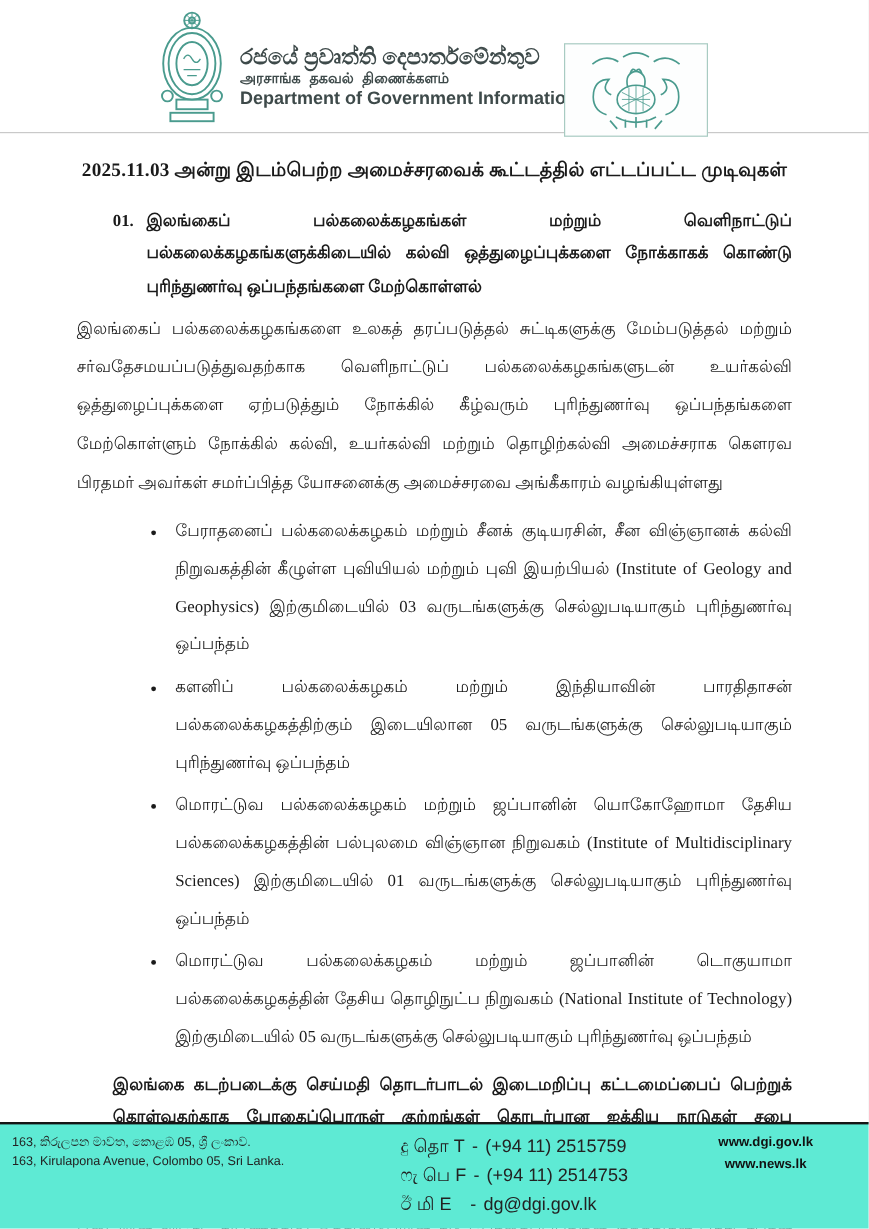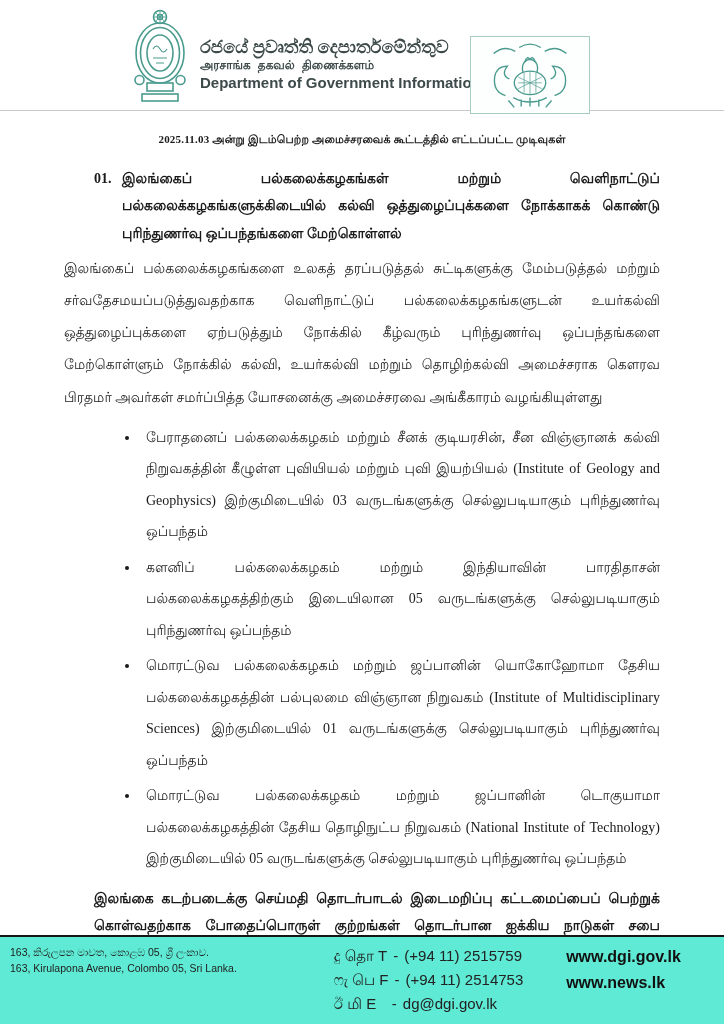--- a/index.html
+++ b/index.html
@@ -26,21 +26,21 @@
     left: 133px;
     top: 8px;
   }
   .dept-titles {
     position: absolute;
     left: 200px;
     top: 36px;
     color: #3e4a4a;
     line-height: 1.25;
   }
-  .t-sin { font-size: 18px; font-weight: bold; font-family: Liberation Serif, serif; }
+  .t-sin { font-size: 18px; font-weight: bold; font-family: Liberation Sans, sans-serif; }
   .t-tam { font-size: 12px; font-weight: bold; font-family: Liberation Mono, monospace; }
   .t-eng { font-size: 15px; font-weight: bold; font-family: "Liberation Sans", sans-serif; }
   .emblem-right {
     position: absolute;
     left: 470px;
     top: 36px;
     width: 120px;
     height: 78px;
     border: 1px solid #a8cbc2;
     background: #fdfefe;
@@ -52,21 +52,21 @@
     height: 0;
     border-top: 1px solid #c9c9c9;
   }
 
   
   .doc-body {
     padding: 22px 64px 0 64px;
   }
   .doc-title {
     text-align: center;
-    font-size: 11px;
+    font-size: 16px;
     font-weight: bold;
     margin-bottom: 18px;
     letter-spacing: 0.2px;
   }
   .section { margin-bottom: 4px; }
   .sec-head {
     display: flex;
     margin: 8px 0 6px 30px;
     font-weight: bold;
     font-size: 14px;
@@ -106,21 +106,21 @@
     left: 0; right: 0; bottom: 0;
     border-top: 2px solid #151515;
     padding: 7px 10px 8px 10px;
     display: flex;
     align-items: flex-start;
     font-family: "Liberation Sans", sans-serif;
     background: #5eead4;
   }
   .f-left { flex: 0 0 46%; font-size: 10.5px; line-height: 1.55; color: #222; }
   .f-mid  { flex: 0 0 33%; font-size: 15px;  line-height: 1.6;  color: #222; }
-  .f-right{ flex: 1; text-align: left; padding-right: 4px; font-size: 16px; line-height: 1.6; font-weight: bold; color: #111; }
+  .f-right{ flex: 1; text-align: center; padding-right: 4px; font-size: 11px; line-height: 1.6; font-weight: bold; color: #111; }
   .f-row span { display: inline-block; }
   .f-row .lbl { min-width: 52px; }
   .f-row .sep { margin: 0 6px; }
 </style>
 </head>
 <body>
 
 <div class="page">
 
   <header class="letterhead">

